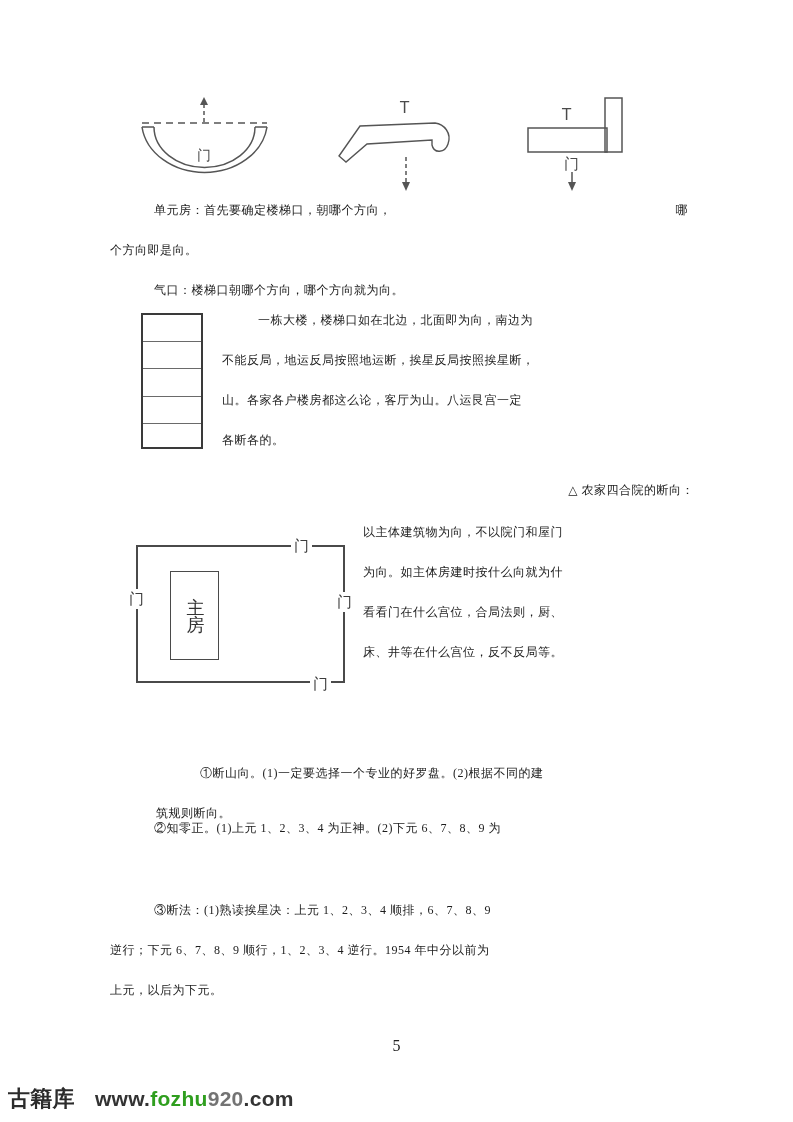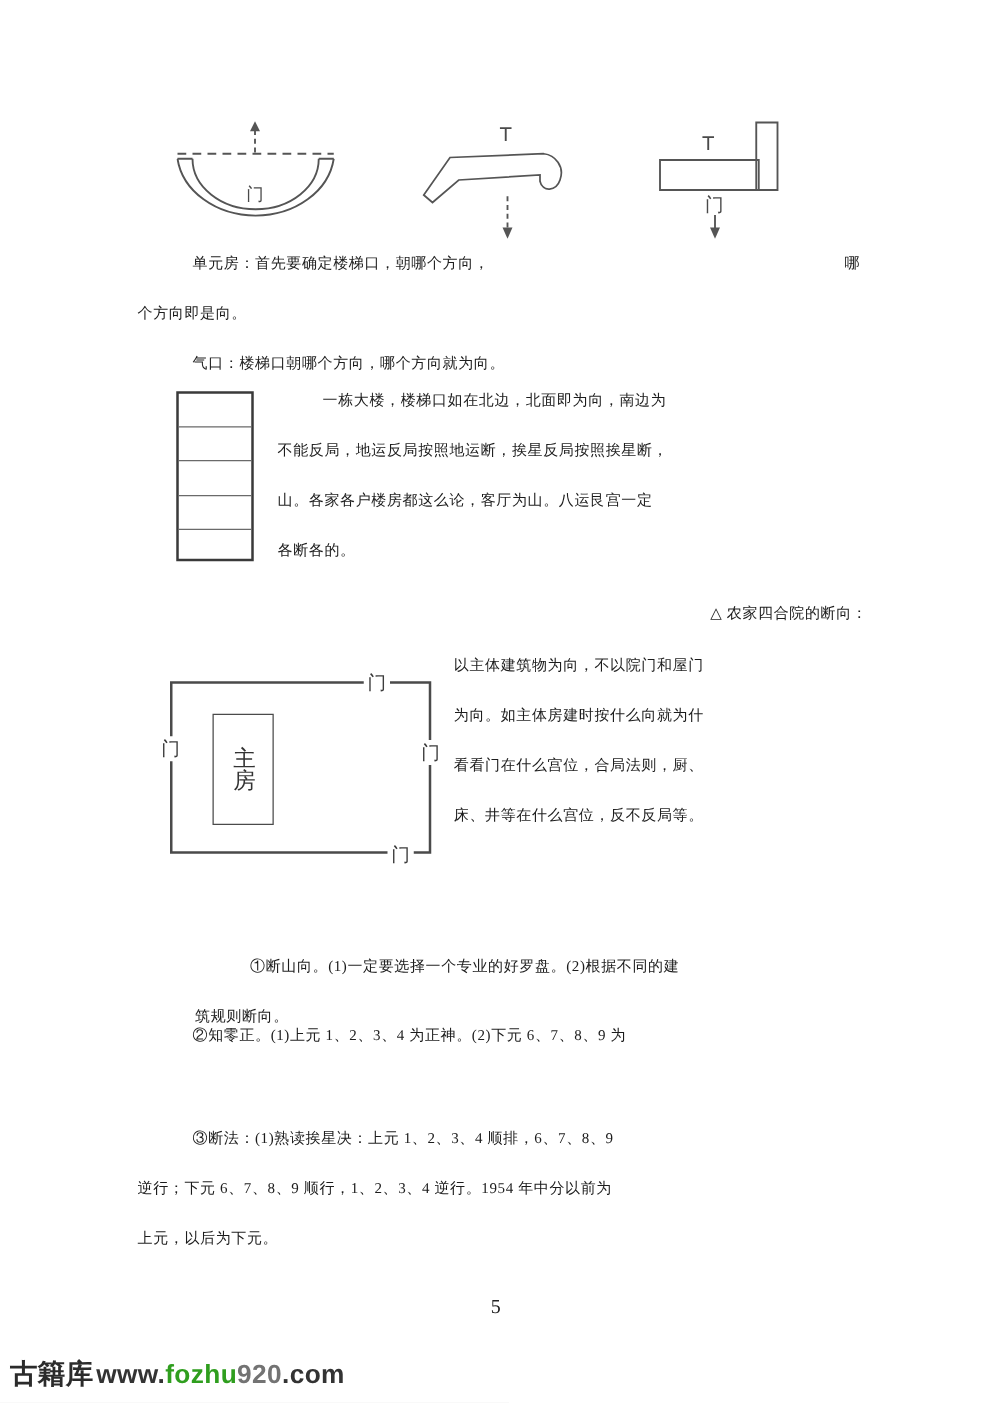--- a/index.html
+++ b/index.html
@@ -46,21 +46,21 @@
   .page-number{width:100%;text-align:center;font-size:16px;color:#222;}
 
   .watermark{
     font-family:"Liberation Sans","DejaVu Sans",sans-serif;
     font-weight:bold;font-size:21px;letter-spacing:0.3px;
     white-space:nowrap;
   }
   .wm-dark{color:#333333;}
   .wm-green{color:#2f9e1e;}
   .wm-red{color:#737373;text-align:right;}
-  .wm-site{font-size:22px;color:#2b2b2b;margin-right:2px;}
+  .wm-site{font-size:22px;color:#2b2b2b;margin-right:20px;}
 </style>
 </head>
 <body>
 
 <div class="page">
 
   <div class="abs" style="left:141px;top:96px;">
     <svg class="diagram-svg" width="128" height="88" viewBox="0 0 128 88">
 
       <line x1="63" y1="26" x2="63" y2="8" stroke="#555" stroke-width="1.5" stroke-dasharray="4,3"></line>

